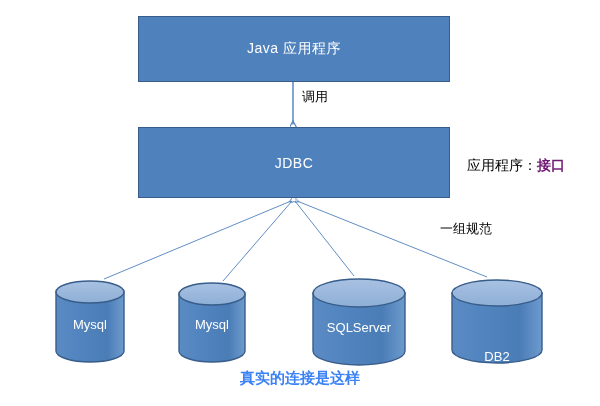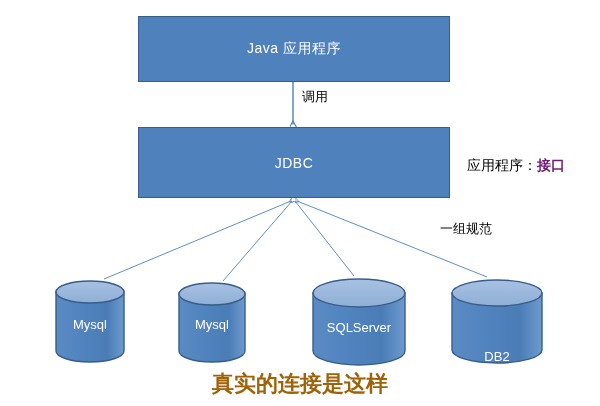--- a/index.html
+++ b/index.html
@@ -57,22 +57,22 @@
     white-space: nowrap;
   }
   .side-note .accent {
     color: #701a75;
     font-weight: bold;
   }
   .caption {
     position: absolute;
     font-family: Liberation Serif, serif;
     font-weight: bold;
-    font-size: 22px;
-    color: #a16207;
+    font-size: 15px;
+    color: #3b82f6;
     white-space: nowrap;
     transform: translateX(-50%);
   }
 </style>
 </head>
 <body>
 
 <div id="canvas">
 
   <svg class="layer" viewBox="0 0 600 406" xmlns="http://www.w3.org/2000/svg">

